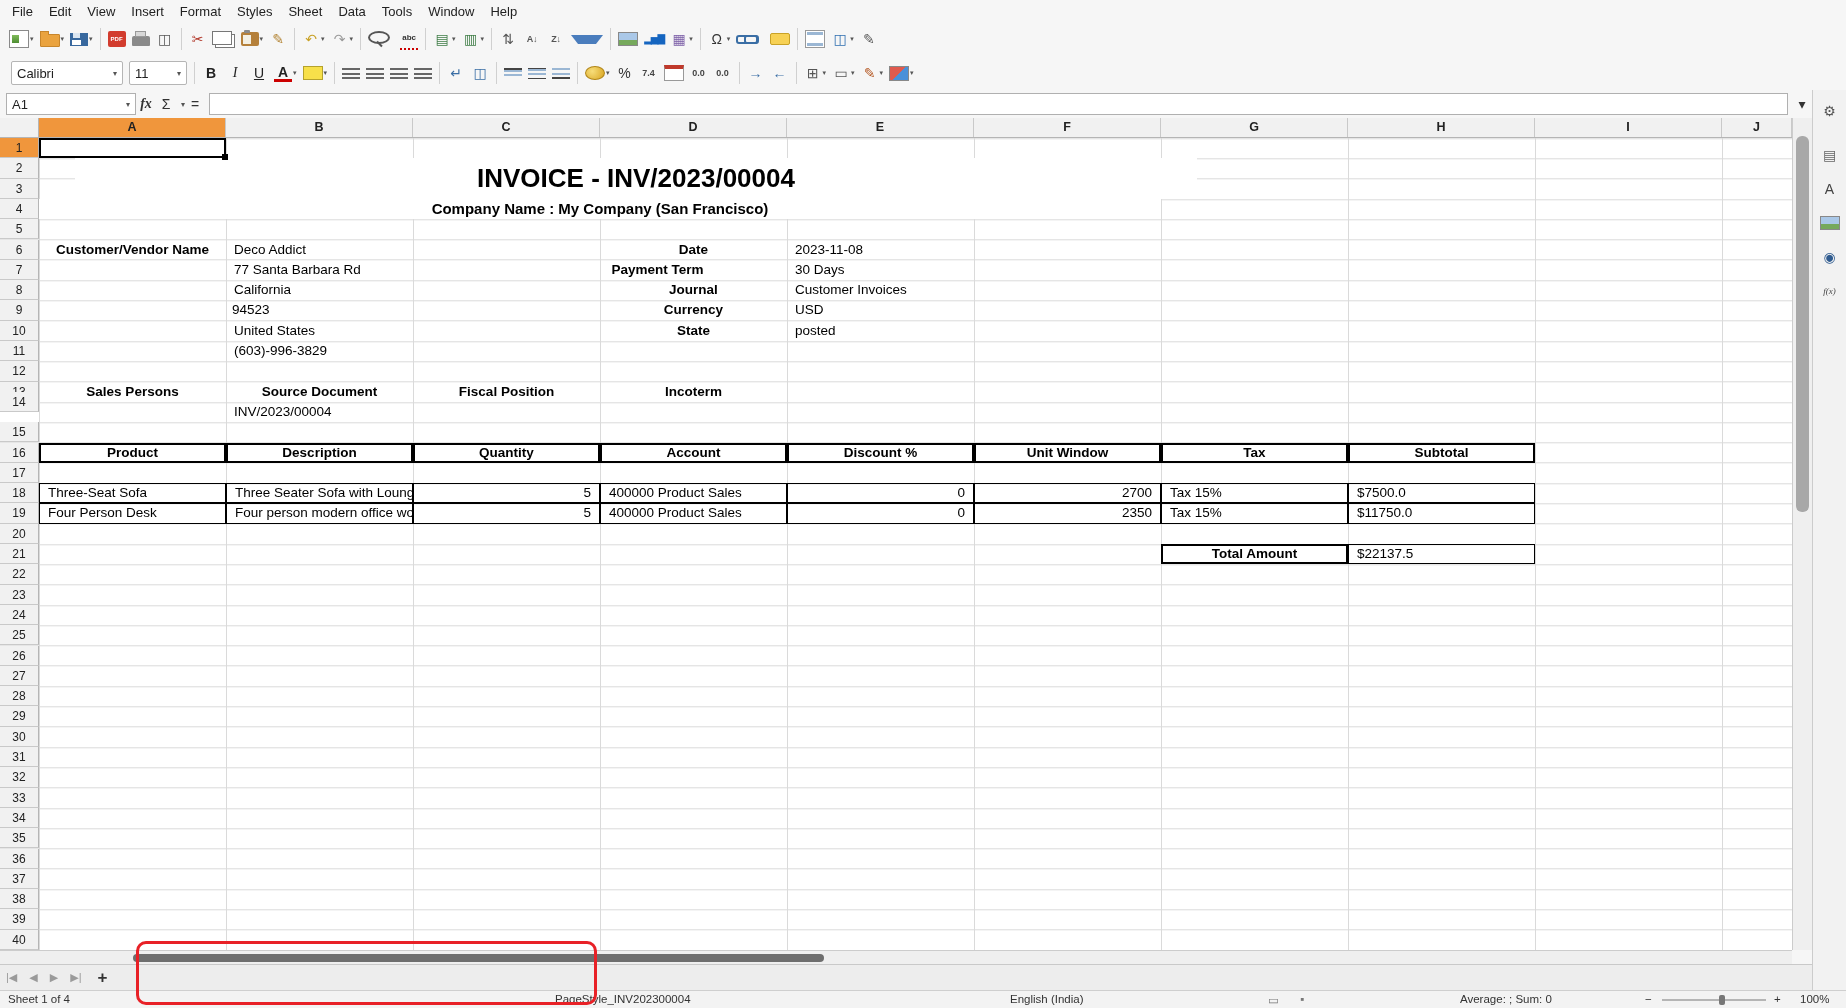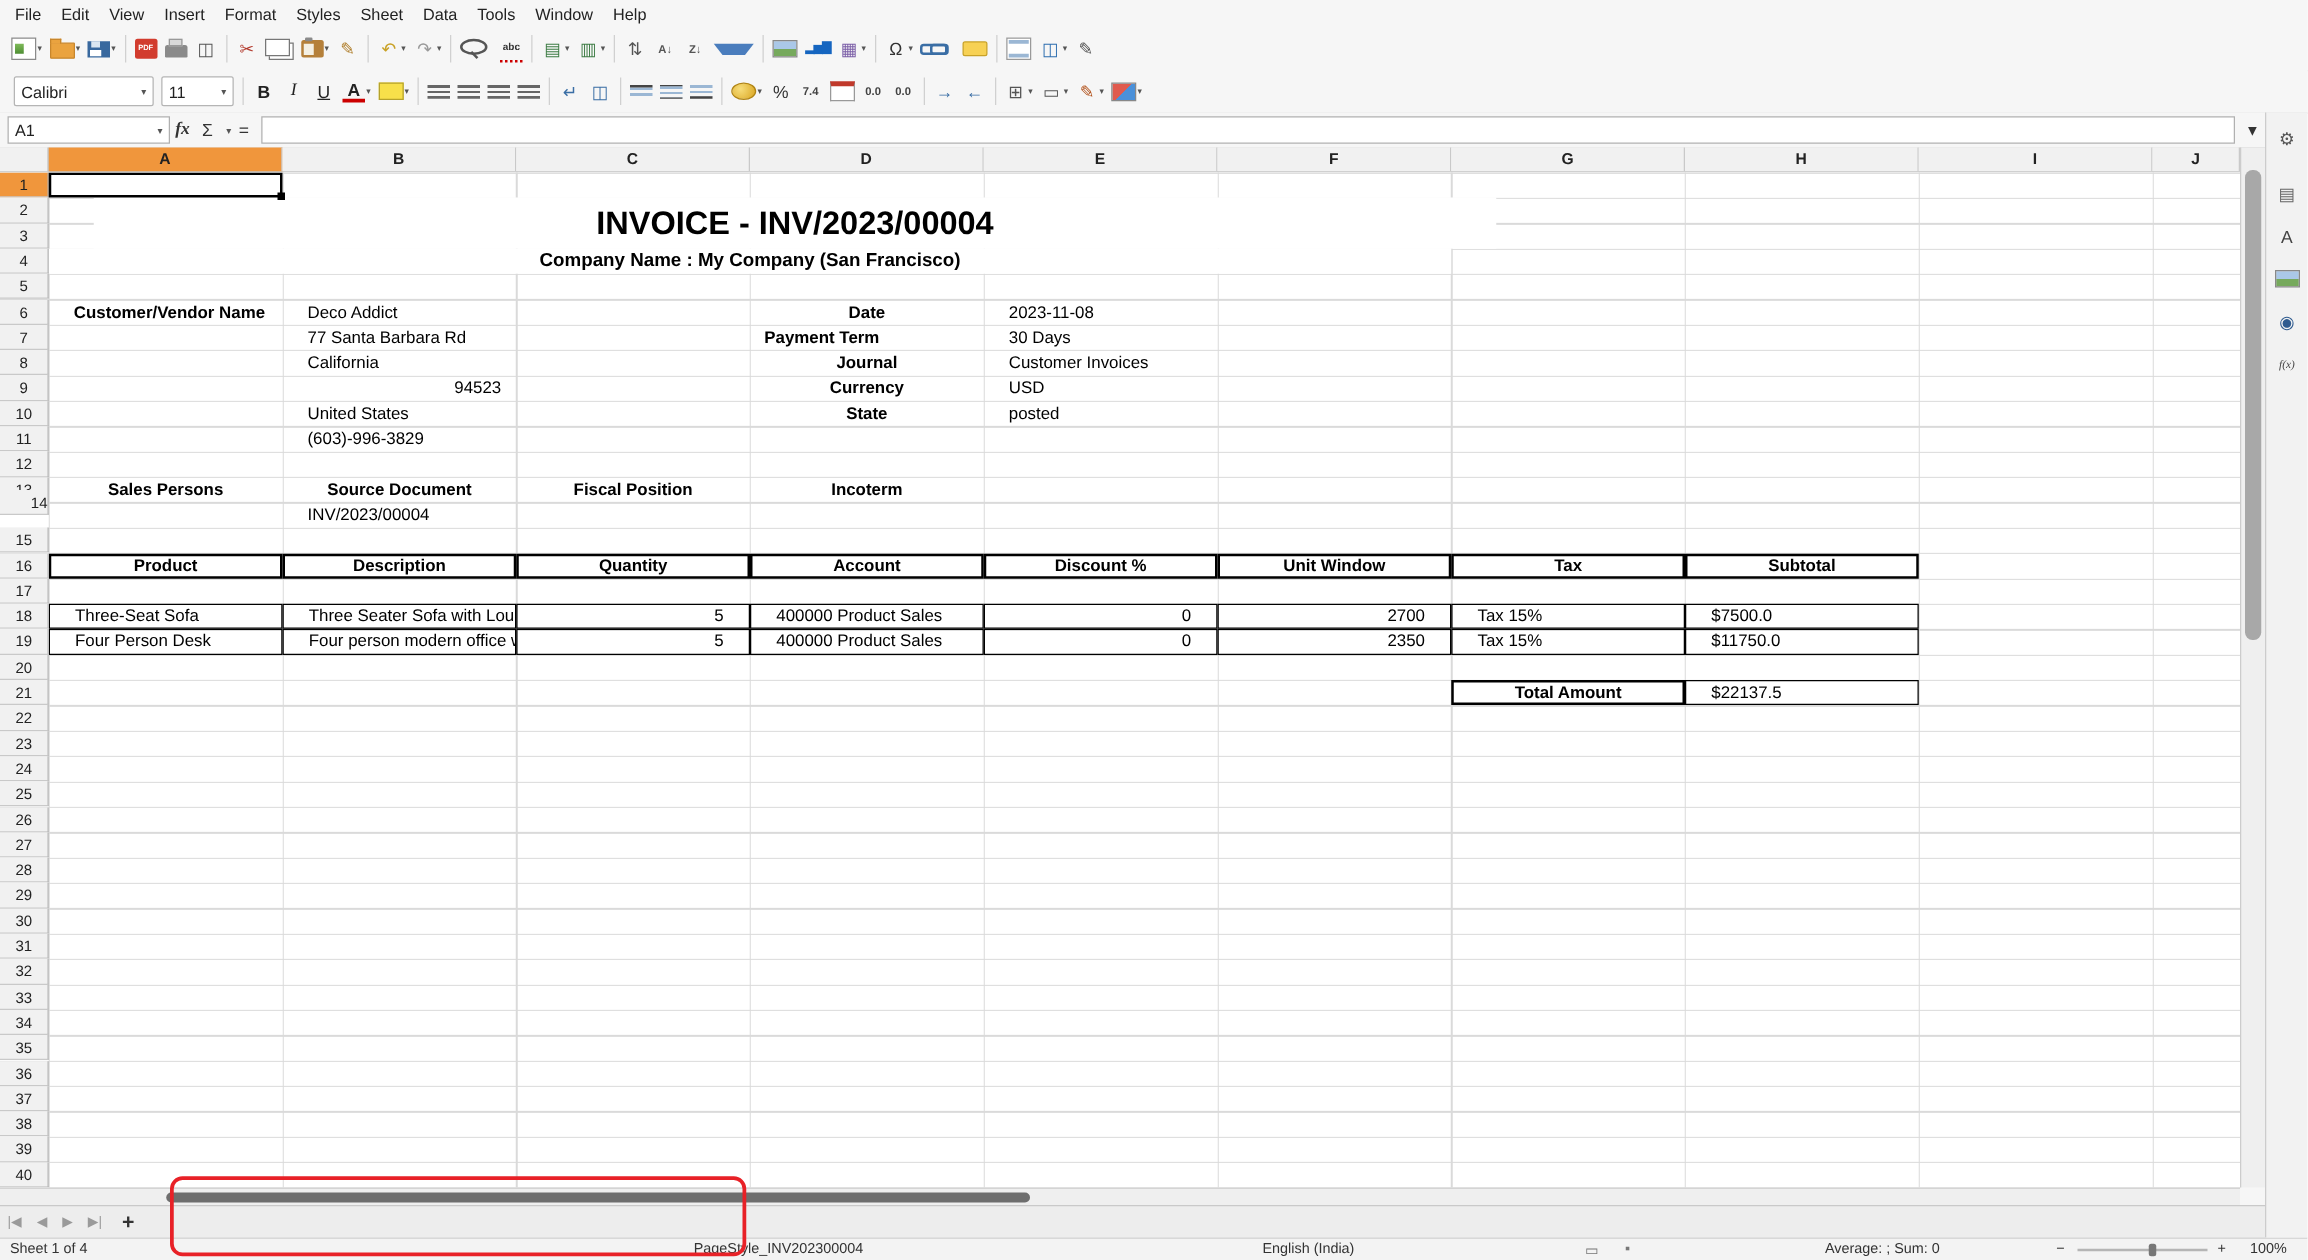--- a/index.html
+++ b/index.html
@@ -68,21 +68,21 @@
   #colheads{position:absolute;left:0;top:118px;width:1792px;height:20px;background:#f1f1f1;border-bottom:1px solid #b5b5b5;box-sizing:border-box}
   .corner{position:absolute;left:0;top:0;width:39px;height:19px;background:#f1f1f1;border-right:1px solid #b5b5b5;box-sizing:border-box}
   .colhead{position:absolute;top:0;height:19px;line-height:19px;text-align:center;font-size:12.5px;font-weight:bold;color:#222;background:#f1f1f1;border-right:1px solid #c9c9c9;box-sizing:border-box}
   #gridbody{position:absolute;left:0;top:138px;width:1792px;height:812px;background:#fff;overflow:hidden;
     background-image:
       repeating-linear-gradient(to right,#dadada 0 1px,transparent 1px 187px),
       repeating-linear-gradient(to bottom,#dadada 0 1px,transparent 1px 20.3px);
     background-position:39px 0,0 20.3px;}
   .rowhead{position:absolute;left:0;width:39px;height:20.3px;line-height:20.3px;text-align:center;font-size:12px;color:#222;background:#f1f1f1;border-right:1px solid #b5b5b5;border-bottom:1px solid #c9c9c9;box-sizing:border-box;z-index:3}
   .selhead{background:var(--hl) !important}
-  .cell{position:absolute;box-sizing:border-box;font-size:13.5px;line-height:20.3px;padding:0 20px;white-space:nowrap;overflow:hidden;color:#000;z-index:2}
+  .cell{position:absolute;box-sizing:border-box;font-size:13.5px;line-height:20.3px;padding:0 8px;white-space:nowrap;overflow:hidden;color:#000;z-index:2}
   .b{font-weight:bold}.ctr{text-align:center}.rt{text-align:right}
   .box{border:1px solid #000;line-height:18.3px}
   .hdr{border:2px solid #000;font-weight:bold;text-align:center;line-height:16.3px}
   .title{font-size:26px;font-weight:bold;text-align:center;background:#fff;padding:0}
   .company{font-size:15px;font-weight:bold;text-align:center;background:#fff}
   .cellcursor{position:absolute;border:2px solid #000;box-sizing:border-box;z-index:5;background:transparent}
   .fillhandle{position:absolute;width:6px;height:6px;background:#000;z-index:6}
   
   #vscroll{position:absolute;left:1792px;top:118px;width:20px;height:832px;background:#efefef;border-left:1px solid #ccc;box-sizing:border-box}
   #vthumb{position:absolute;left:3px;top:18px;width:13px;height:376px;background:#a8a8a8;border-radius:6px}
@@ -369,21 +369,21 @@
     <div class="rowhead" style="top: 60.9px;">4</div>
     <div class="rowhead" style="top: 81.2px;">5</div>
     <div class="rowhead" style="top: 101.5px;">6</div>
     <div class="rowhead" style="top: 121.8px;">7</div>
     <div class="rowhead" style="top: 142.1px;">8</div>
     <div class="rowhead" style="top: 162.4px;">9</div>
     <div class="rowhead" style="top: 182.7px;">10</div>
     <div class="rowhead" style="top: 203px;">11</div>
     <div class="rowhead" style="top: 223.3px;">12</div>
     <div class="rowhead" style="top: 243.6px;">13</div>
-    <div class="rowhead" style="top: 254px; text-align: right;">14</div>
+    <div class="rowhead" style="top: 254px;">14</div>
     <div class="rowhead" style="top: 284.2px;">15</div>
     <div class="rowhead" style="top: 304.5px;">16</div>
     <div class="rowhead" style="top: 324.8px;">17</div>
     <div class="rowhead" style="top: 345.1px;">18</div>
     <div class="rowhead" style="top: 365.4px;">19</div>
     <div class="rowhead" style="top: 385.7px;">20</div>
     <div class="rowhead" style="top: 406px;">21</div>
     <div class="rowhead" style="top: 426.3px;">22</div>
     <div class="rowhead" style="top: 446.6px;">23</div>
     <div class="rowhead" style="top: 466.9px;">24</div>
@@ -408,21 +408,21 @@
     <div class="cell b ctr" style="left: 39px; top: 101.5px; width: 187px; height: 20.3px;">Customer/Vendor Name</div>
     <div class="cell" style="left: 226px; top: 101.5px; width: 187px; height: 20.3px;">Deco Addict</div>
     <div class="cell b ctr" style="left: 600px; top: 101.5px; width: 187px; height: 20.3px;">Date</div>
     <div class="cell" style="left: 787px; top: 101.5px; width: 187px; height: 20.3px;">2023-11-08</div>
     <div class="cell" style="left: 226px; top: 121.8px; width: 187px; height: 20.3px;">77 Santa Barbara Rd</div>
     <div class="cell b ctr" style="left: 564px; top: 121.8px; width: 187px; height: 20.3px;">Payment Term</div>
     <div class="cell" style="left: 787px; top: 121.8px; width: 187px; height: 20.3px;">30 Days</div>
     <div class="cell" style="left: 226px; top: 142.1px; width: 187px; height: 20.3px;">California</div>
     <div class="cell b ctr" style="left: 600px; top: 142.1px; width: 187px; height: 20.3px;">Journal</div>
     <div class="cell" style="left: 787px; top: 142.1px; width: 187px; height: 20.3px;">Customer Invoices</div>
-    <div class="cell" style="left: 234px; top: 162.4px; width: 187px; height: 20.3px; text-align: right;">94523</div>
+    <div class="cell" style="left: 224px; top: 162.4px; width: 187px; height: 20.3px;">94523</div>
     <div class="cell b ctr" style="left: 600px; top: 162.4px; width: 187px; height: 20.3px;">Currency</div>
     <div class="cell" style="left: 787px; top: 162.4px; width: 187px; height: 20.3px;">USD</div>
     <div class="cell" style="left: 226px; top: 182.7px; width: 187px; height: 20.3px;">United States</div>
     <div class="cell b ctr" style="left: 600px; top: 182.7px; width: 187px; height: 20.3px;">State</div>
     <div class="cell" style="left: 787px; top: 182.7px; width: 187px; height: 20.3px;">posted</div>
     <div class="cell" style="left: 226px; top: 203px; width: 187px; height: 20.3px;">(603)-996-3829</div>
     <div class="cell b ctr" style="left: 39px; top: 243.6px; width: 187px; height: 20.3px;">Sales Persons</div>
     <div class="cell b ctr" style="left: 226px; top: 243.6px; width: 187px; height: 20.3px;">Source Document</div>
     <div class="cell b ctr" style="left: 413px; top: 243.6px; width: 187px; height: 20.3px;">Fiscal Position</div>
     <div class="cell b ctr" style="left: 600px; top: 243.6px; width: 187px; height: 20.3px;">Incoterm</div>

